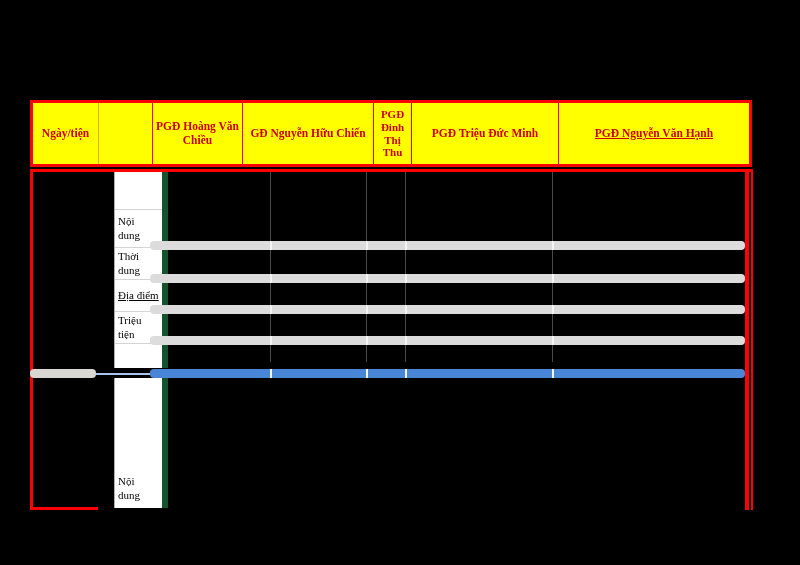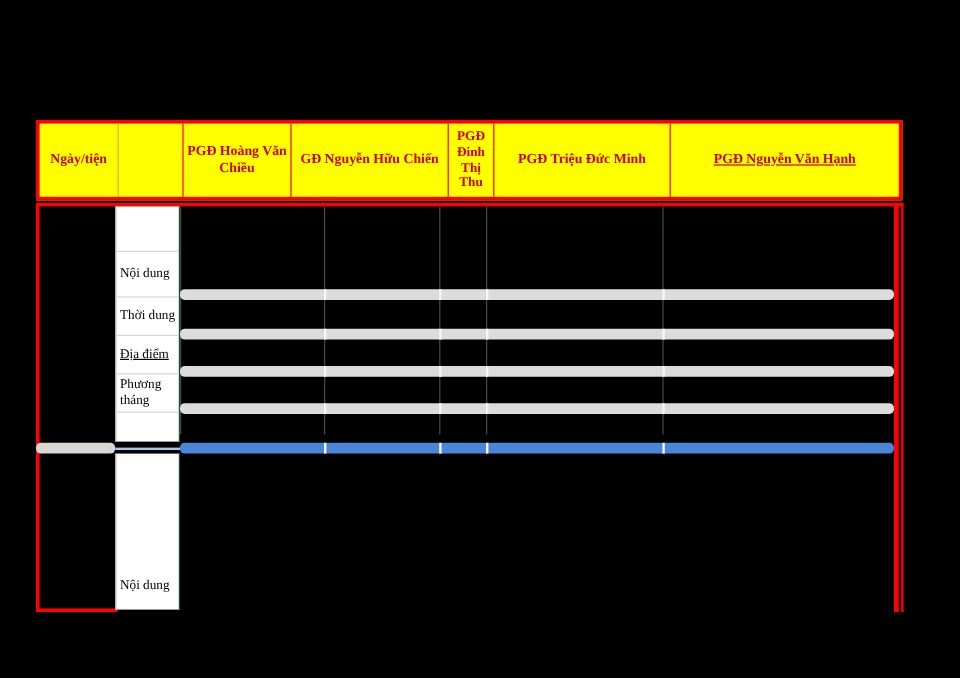--- a/index.html
+++ b/index.html
@@ -109,25 +109,25 @@
     left: 0;
     top: 338px;
     width: 68px;
     height: 3px;
     background: #FF0000;
   }
 
   
   .label-col {
     position: absolute;
-    left: 66px;
+    left: 84px;
     width: 54px;
     background: #FFFFFF;
     border-left: 1px solid #AFAFAF;
-    border-right: 1px solid #14532d;
+    border-right: 6px solid #14532d;
     box-sizing: border-box;
   }
   .label-cell {
     box-sizing: border-box;
     font-size: 11px;
     line-height: 1.25;
     color: #000000;
     padding: 2px 3px;
     border-bottom: 1px solid #D4D4D4;
     display: flex;
@@ -217,21 +217,21 @@
       <div class="label-col" style="top:3px; height:196px;">
 
         <div class="label-cell blank" style="height:38px;"></div>
 
         <div class="label-cell" style="height:38px;">Nội dung</div>
 
         <div class="label-cell" style="height:32px;">Thời dung</div>
 
         <div class="label-cell" style="height:32px;text-decoration:underline;">Địa điểm</div>
 
-        <div class="label-cell" style="height:32px;">Phương tháng</div>
+        <div class="label-cell" style="height:32px;">Triệu tiện</div>
 
         <div class="label-cell nb blank" style="height:24px;"></div>
       </div>
 
       <div class="sep-bar" style="left:120px; top:72px; width:595px;"></div>
       <div class="sep-tick" style="left:240px; top:72px;"></div>
       <div class="sep-tick" style="left:336px; top:72px;"></div>
       <div class="sep-tick" style="left:375px; top:72px;"></div>
       <div class="sep-tick" style="left:522px; top:72px;"></div>
 

